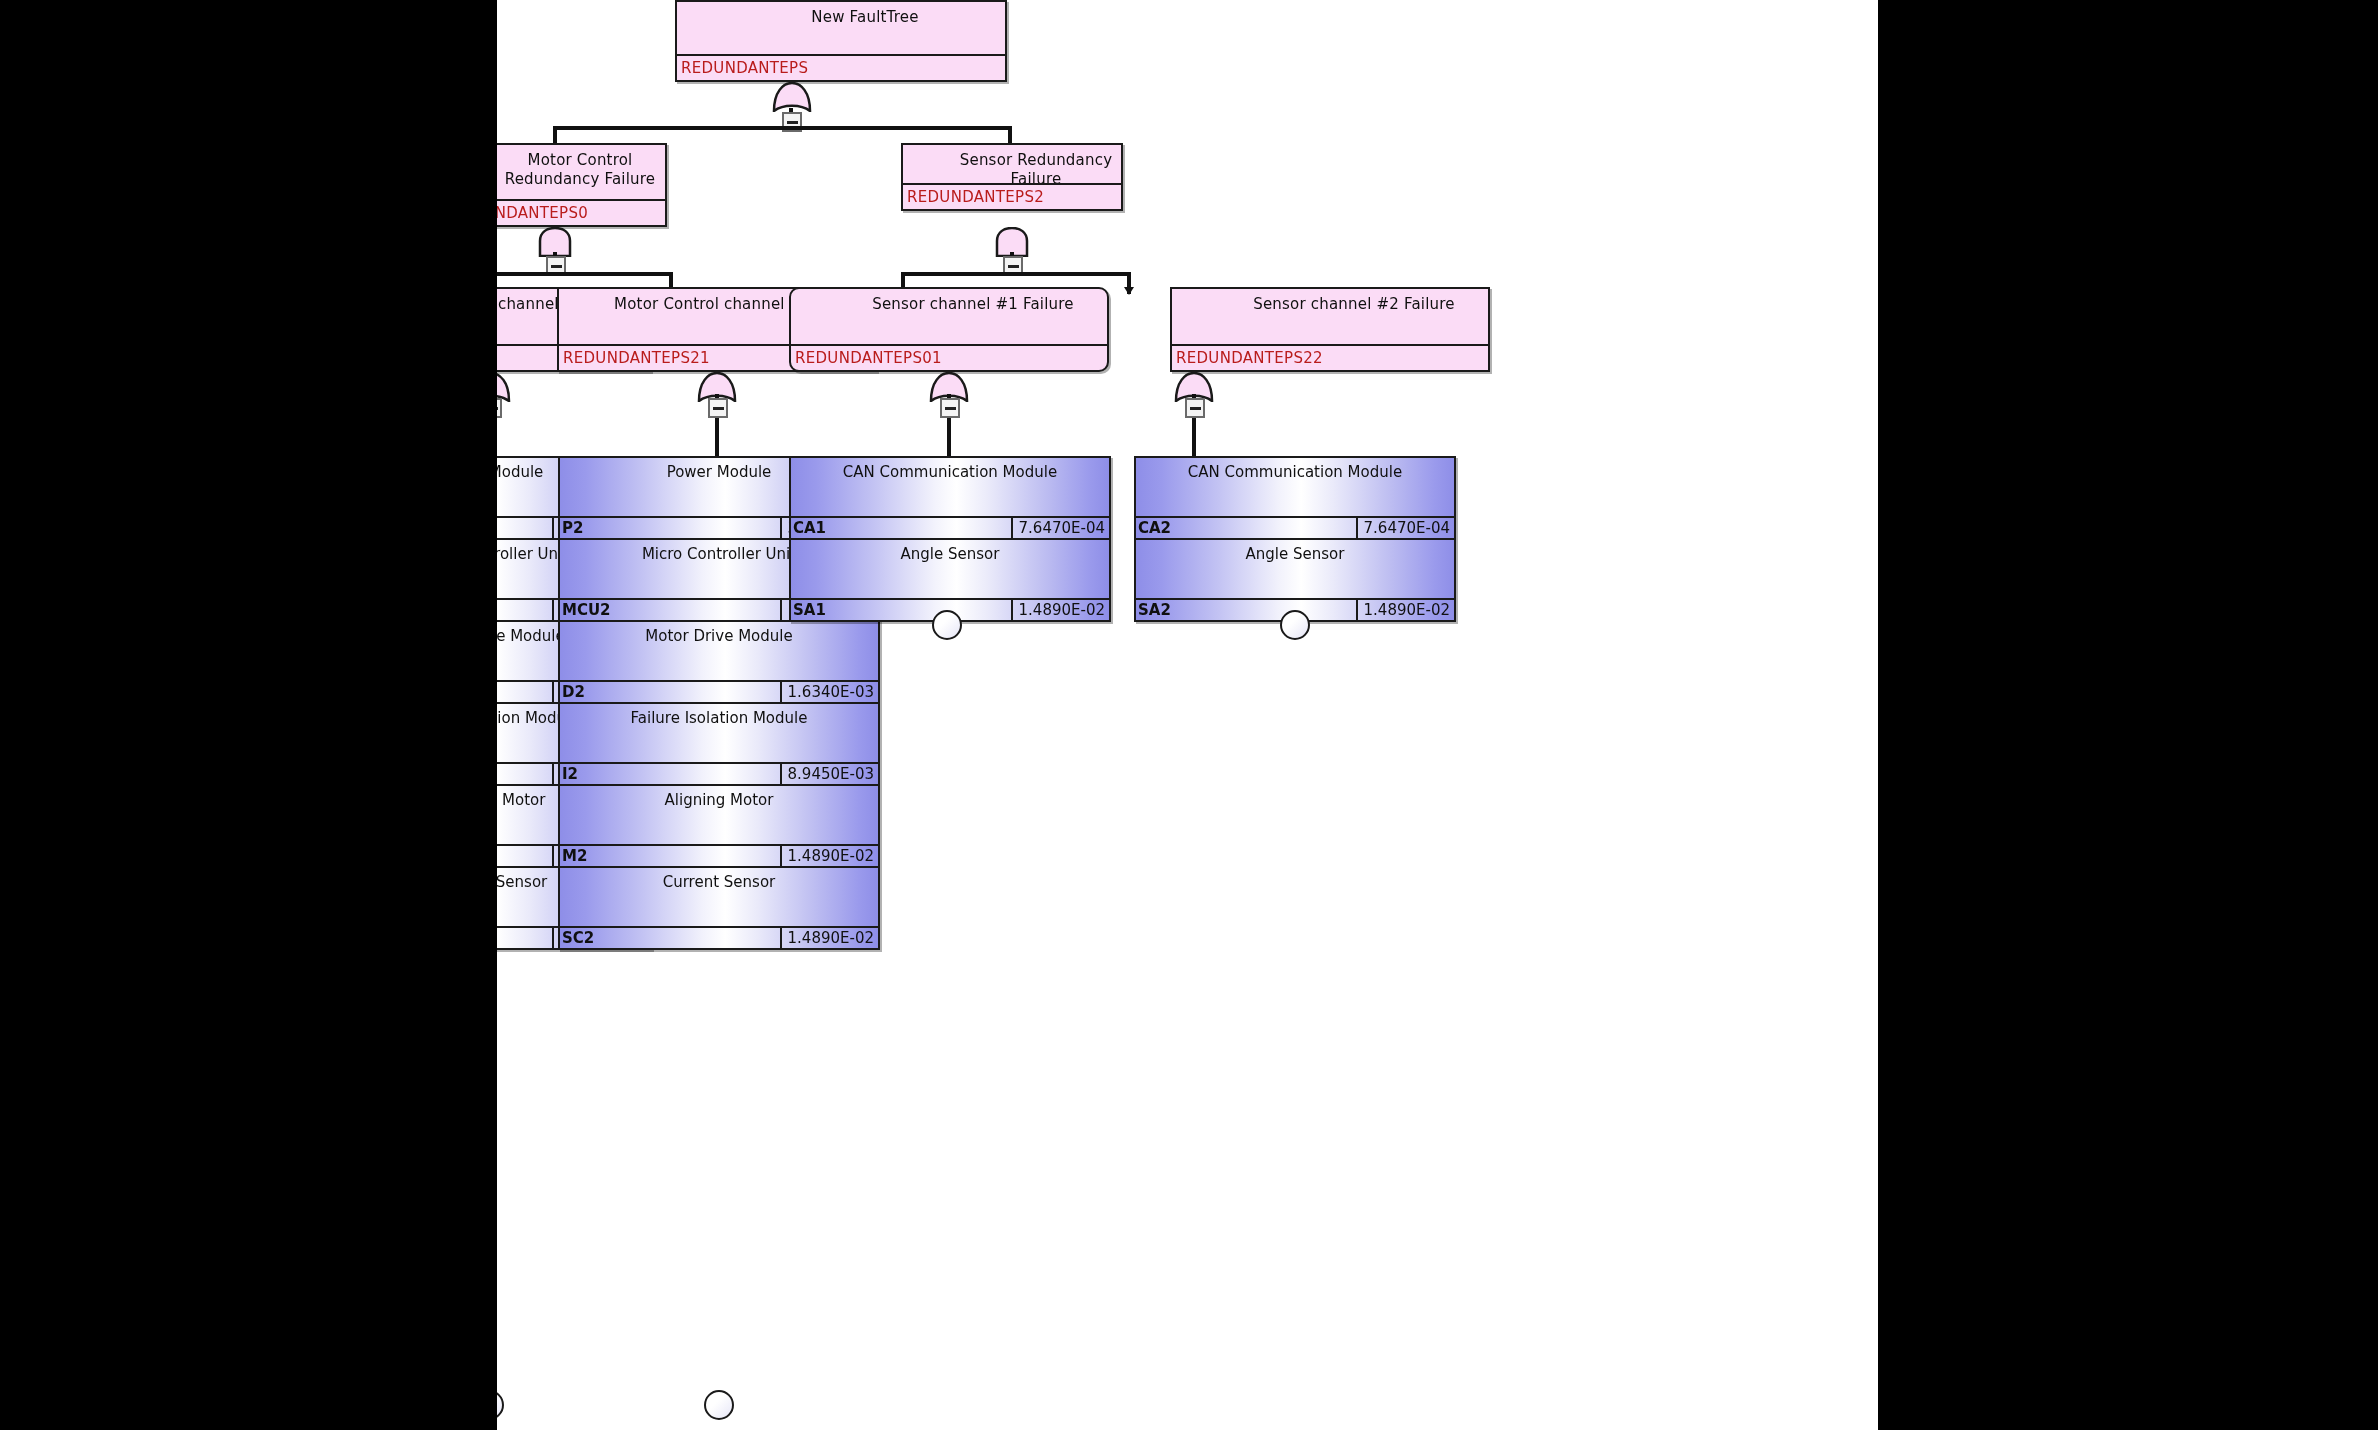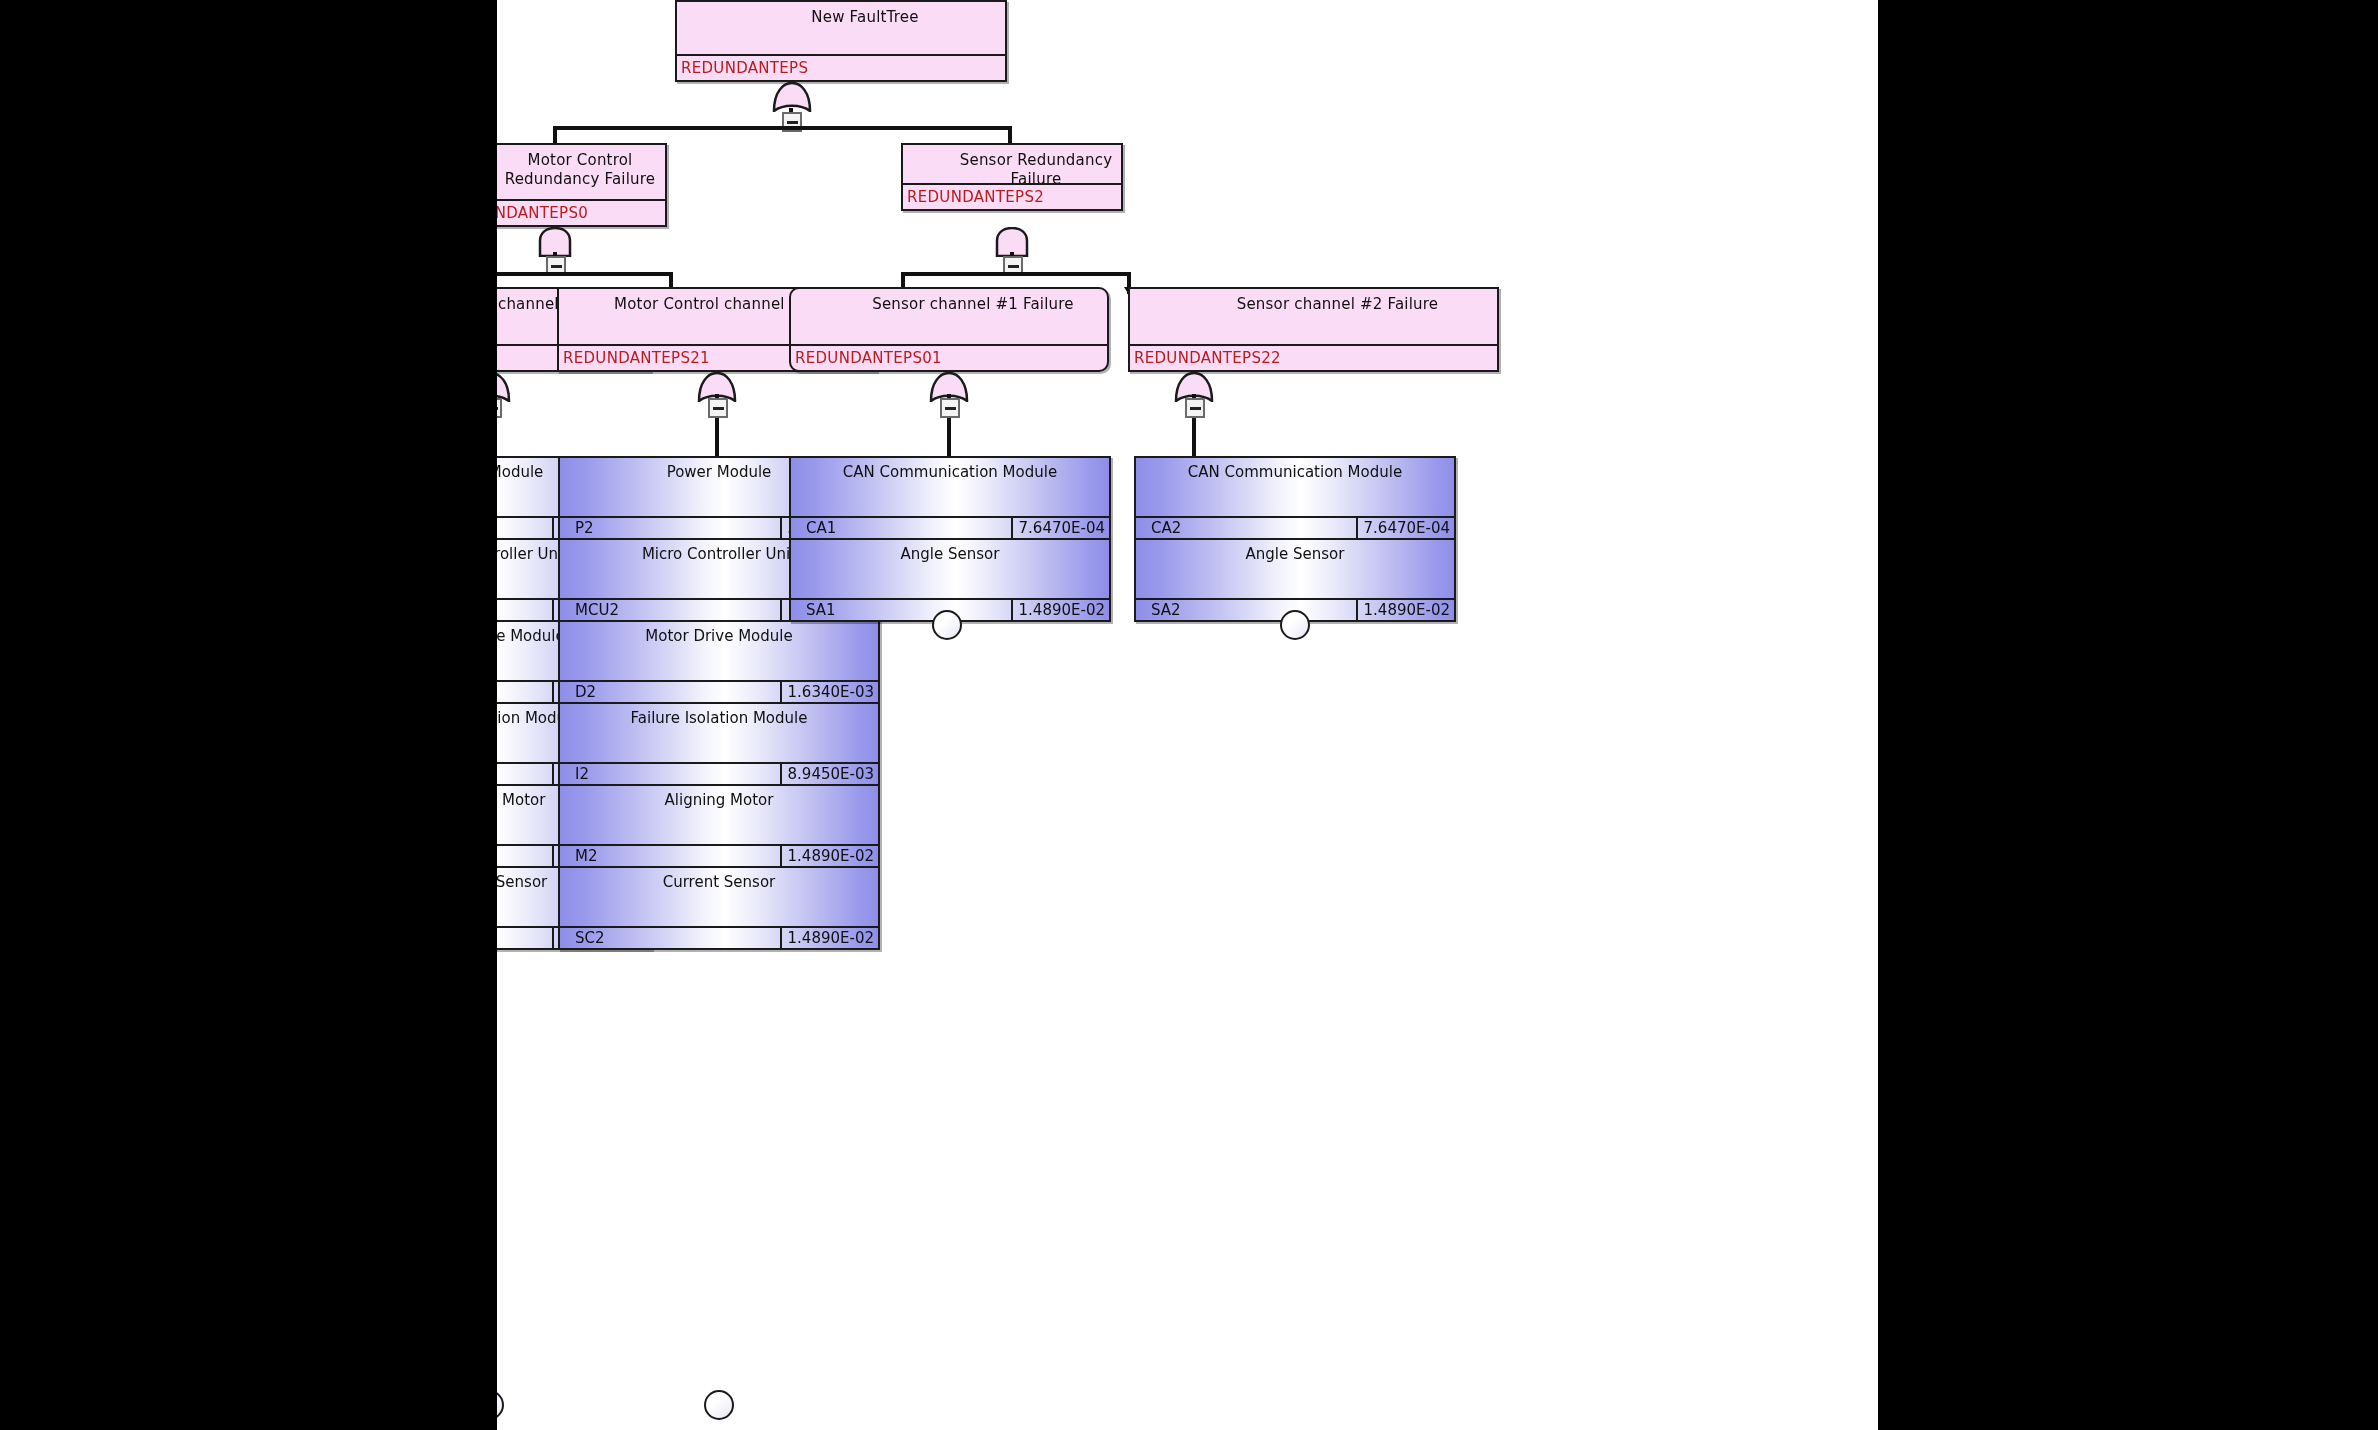--- a/index.html
+++ b/index.html
@@ -94,28 +94,29 @@
     height: 22px;
     border-top: 2px solid #1a1a1a;
     display: flex;
     align-items: center;
     box-sizing: border-box;
     font-size: 15px;
     color: #101010;
   }
   .be-code {
     flex: 1 1 auto;
-    padding-left: 15px;
+    padding-left: 2px;
     border-right: 2px solid #1a1a1a;
     height: 100%;
     display: flex;
     align-items: center;
     box-sizing: border-box;
     overflow: hidden;
     white-space: nowrap;
+    font-weight: bold;
   }
   .be-prob {
     flex: 0 0 auto;
     padding-right: 4px;
     padding-left: 6px;
     height: 100%;
     display: flex;
     align-items: center;
     justify-content: flex-end;
     box-sizing: border-box;
@@ -248,21 +249,21 @@
     <div class="gate-box" style="left:60px; top:287px; width:320px; height:85px;">
       <div class="gb-title">Motor Control channel #2 Failure</div>
       <div class="gb-id">REDUNDANTEPS21</div>
     </div>
 
     <div class="gate-box" style="left:292px; top:287px; width:320px; height:85px;border-radius:10px;">
       <div class="gb-title">Sensor channel #1 Failure</div>
       <div class="gb-id">REDUNDANTEPS01</div>
     </div>
 
-    <div class="gate-box" style="left:631px; top:287px; width:371px; height:85px;text-decoration:underline;">
+    <div class="gate-box" style="left:673px; top:287px; width:320px; height:85px;text-decoration:underline;">
       <div class="gb-title">Sensor channel #2 Failure</div>
       <div class="gb-id">REDUNDANTEPS22</div>
     </div>
 
     <div class="gsym" style="left:-27px; top:372px;">
       <svg width="42" height="30" viewBox="0 0 42 30">
         <path d="M3 29 C3 10, 12 1, 21 1 C30 1, 39 10, 39 29 C30 22, 12 22, 3 29 Z" fill="#FBDCF6" stroke="#1a1a1a" stroke-width="2.5"></path>
       </svg>
     </div>
 

